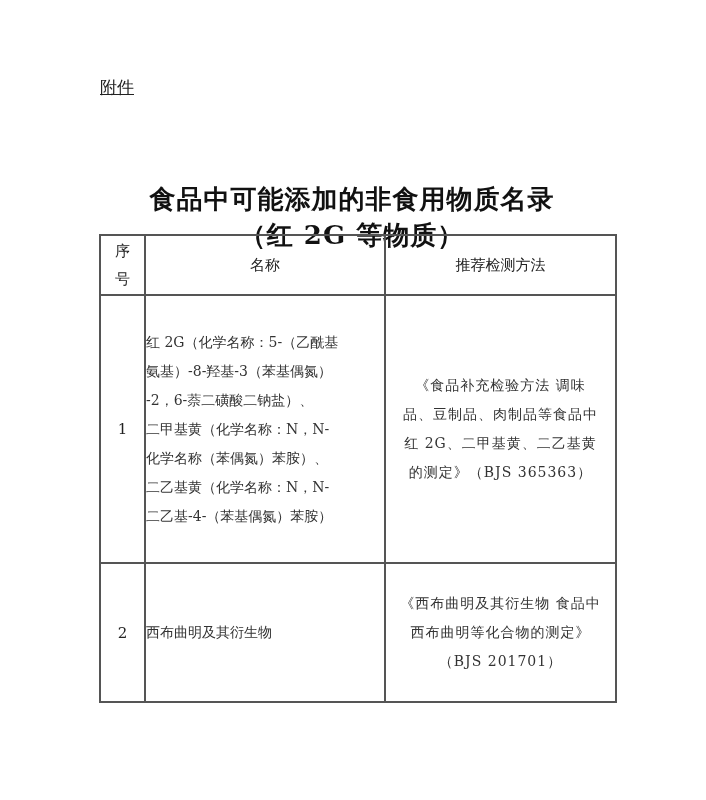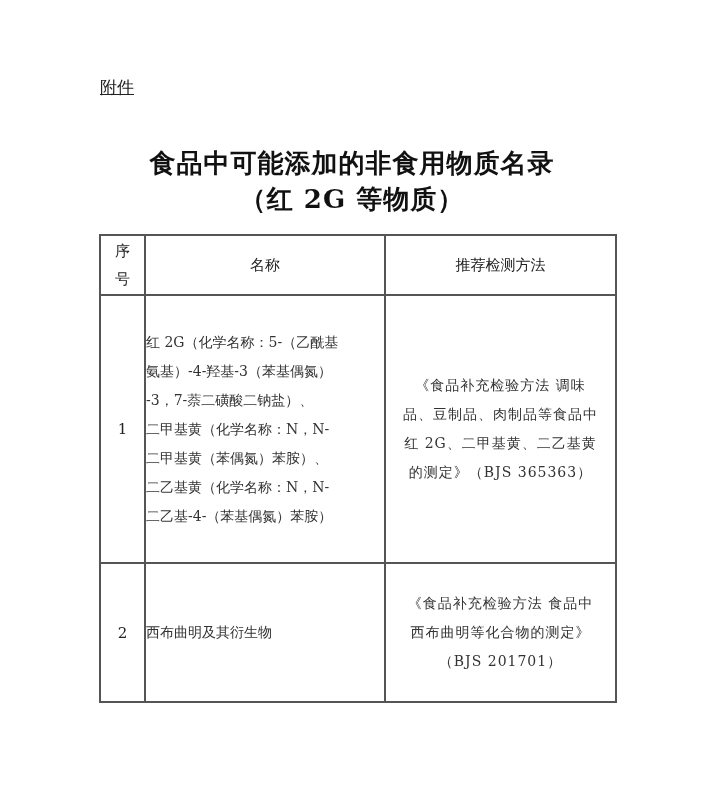--- a/index.html
+++ b/index.html
@@ -8,21 +8,21 @@
       font-family: "DejaVu Serif", "Liberation Serif", serif;
       color: #222222;
     }
     .attachment {
       position: absolute; left: 100px; top: 76px;
       font-family: "DejaVu Sans", sans-serif;
       font-size: 17px; color: #222; text-decoration: underline;
     }
     .title {
       position: absolute; left: 0; width: 704px; text-align: center;
-      font-weight: bold; color: #111; font-size: 26px; letter-spacing: 1px;
+      font-weight: bold; color: #111; font-size: 26px; letter-spacing: 1px; margin-top: 36px;
     }
     .title.t1 { top: 146px; }
     .title.t2 { top: 182px; }
     table.list {
       position: absolute; left: 99px; top: 234px;
       width: 516px; border-collapse: collapse;
       table-layout: fixed;
     }
     table.list td, table.list th {
       border: 2px solid #555555;
@@ -69,39 +69,39 @@
       </th>
       <th>名称</th>
       <th>推荐检测方法</th>
     </tr>
   </thead>
   <tbody>
     <tr class="r1">
       <td class="no">1</td>
       <td class="name">
         <span class="line">红 2G（化学名称：5-（乙酰基</span>
-        <span class="line">氨基）-4-羟基-3（苯基偶氮）</span>
-        <span class="line">-3，7-萘二磺酸二钠盐）、</span>
+        <span class="line">氨基）-8-羟基-3（苯基偶氮）</span>
+        <span class="line">-2，6-萘二磺酸二钠盐）、</span>
         <span class="line">二甲基黄（化学名称：N，N-</span>
-        <span class="line">二甲基黄（苯偶氮）苯胺）、</span>
+        <span class="line">化学名称（苯偶氮）苯胺）、</span>
         <span class="line">二乙基黄（化学名称：N，N-</span>
         <span class="line">二乙基-4-（苯基偶氮）苯胺）</span>
       </td>
       <td class="method">
         <span class="line">《食品补充检验方法 调味</span>
         <span class="line">品、豆制品、肉制品等食品中</span>
         <span class="line">红 2G、二甲基黄、二乙基黄</span>
         <span class="line">的测定》（BJS 365363）</span>
       </td>
     </tr>
     <tr class="r2">
       <td class="no">2</td>
       <td class="name">
         <span class="line">西布曲明及其衍生物</span>
       </td>
       <td class="method">
-        <span class="line">《食品补充检验方法 食品中</span>
+        <span class="line">《西布曲明及其衍生物 食品中</span>
         <span class="line">西布曲明等化合物的测定》</span>
         <span class="line">（BJS 201701）</span>
       </td>
     </tr>
   </tbody>
 </table>
 
 </body></html>

